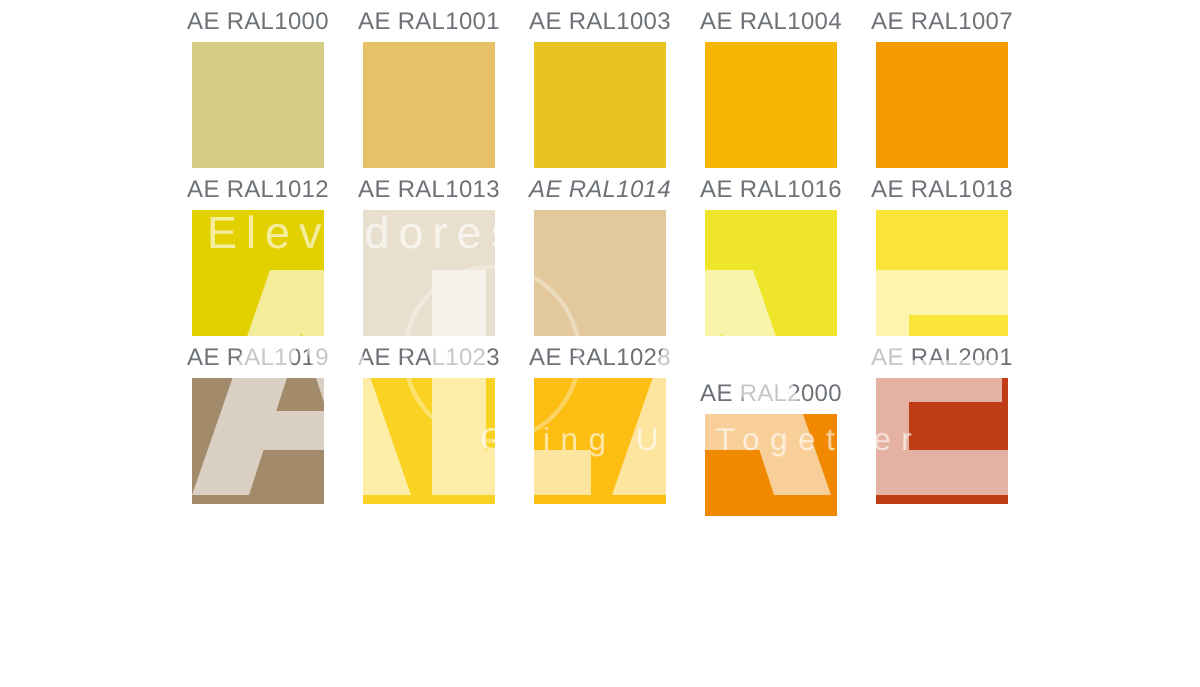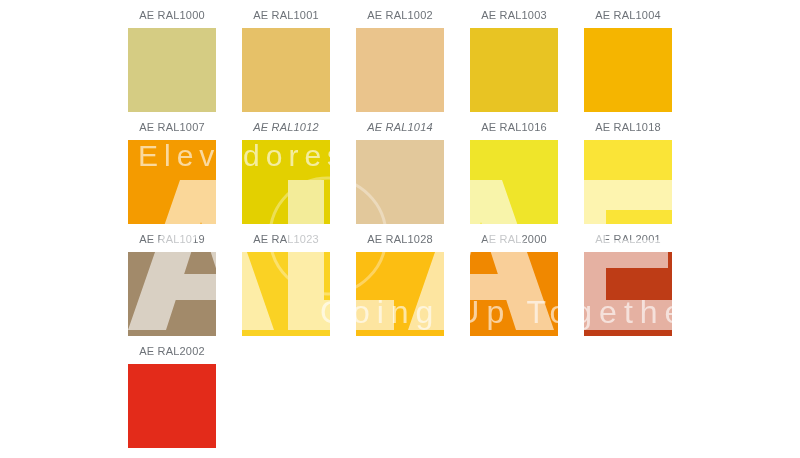--- a/index.html
+++ b/index.html
@@ -32,22 +32,22 @@
     white-space: nowrap;
   }
   #wm-top-word {
     left: 138px;
     top: 139px;
     font-size: 30px;
     letter-spacing: 6px;
   }
   #wm-bottom-word {
     left: 320px;
-    top: 294px;
-    font-size: 32px;
+    top: 282px;
+    font-size: 21px;
     letter-spacing: 7px;
   }
   #wm-logo {
     position: absolute;
     left: 118px;
     top: 170px;
     width: 570px;
     height: 165px;
     opacity: 0.60;
   }
@@ -69,21 +69,21 @@
     column-gap: 0px;
     row-gap: 0px;
     z-index: 1;
   }
   .swatch-cell {
     display: flex;
     flex-direction: column;
     align-items: center;
   }
   .swatch-label {
-    font-size: 11px;
+    font-size: 16px;
     color: #6d7278;
     letter-spacing: 0.2px;
     margin-bottom: 6px;
     height: 14px;
     line-height: 14px;
     white-space: nowrap;
   }
   .swatch-chip {
     width: 88px;
     height: 84px;
@@ -95,38 +95,38 @@
 <div id="swatch-grid">
     <div class="swatch-cell">
       <div class="swatch-label" style="color: rgb(109, 114, 120);">AE RAL1000</div>
       <div class="swatch-chip" style="background: rgb(213, 204, 131);"></div>
     </div>
     <div class="swatch-cell">
       <div class="swatch-label" style="color: rgb(109, 114, 120);">AE RAL1001</div>
       <div class="swatch-chip" style="background: rgb(230, 193, 104);"></div>
     </div>
     <div class="swatch-cell">
-      <div class="swatch-label" style="color: rgb(109, 114, 120);">AE RAL1002</div>
-      <div class="swatch-chip" style="background: rgb(234, 196, 140);"></div>
-    </div>
-    <div class="swatch-cell">
       <div class="swatch-label" style="color: rgb(109, 114, 120);">AE RAL1003</div>
       <div class="swatch-chip" style="background: rgb(232, 196, 35);"></div>
     </div>
     <div class="swatch-cell">
       <div class="swatch-label" style="color: rgb(109, 114, 120);">AE RAL1004</div>
       <div class="swatch-chip" style="background: rgb(245, 181, 0);"></div>
     </div>
     <div class="swatch-cell">
       <div class="swatch-label" style="color: rgb(109, 114, 120);">AE RAL1007</div>
       <div class="swatch-chip" style="background: rgb(244, 155, 0);"></div>
     </div>
     <div class="swatch-cell">
-      <div class="swatch-label" style="color: rgb(109, 114, 120); font-style: italic;">AE RAL1012</div>
+      <div class="swatch-label" style="color: rgb(109, 114, 120);">AE RAL1012</div>
       <div class="swatch-chip" style="background: rgb(227, 208, 0);"></div>
+    </div>
+    <div class="swatch-cell">
+      <div class="swatch-label" style="color: rgb(109, 114, 120);">AE RAL1013</div>
+      <div class="swatch-chip" style="background: rgb(232, 223, 206);"></div>
     </div>
     <div class="swatch-cell">
       <div class="swatch-label" style="color: rgb(109, 114, 120); font-style: italic;">AE RAL1014</div>
       <div class="swatch-chip" style="background: rgb(226, 200, 155);"></div>
     </div>
     <div class="swatch-cell">
       <div class="swatch-label" style="color: rgb(109, 114, 120);">AE RAL1016</div>
       <div class="swatch-chip" style="background: rgb(239, 229, 42);"></div>
     </div>
     <div class="swatch-cell">
@@ -139,30 +139,26 @@
     </div>
     <div class="swatch-cell">
       <div class="swatch-label" style="color: rgb(109, 114, 120);">AE RAL1023</div>
       <div class="swatch-chip" style="background: rgb(250, 210, 36);"></div>
     </div>
     <div class="swatch-cell">
       <div class="swatch-label" style="color: rgb(109, 114, 120);">AE RAL1028</div>
       <div class="swatch-chip" style="background: rgb(252, 190, 18);"></div>
     </div>
     <div class="swatch-cell">
-      <div class="swatch-label" style="color: rgb(109, 114, 120);">AE RAL2000</div>
+      <div class="swatch-label" style="color: rgb(109, 114, 120); margin-top: 24px;">AE RAL2000</div>
       <div class="swatch-chip" style="background: rgb(240, 136, 0);"></div>
     </div>
     <div class="swatch-cell">
       <div class="swatch-label" style="color: rgb(109, 114, 120);">AE RAL2001</div>
       <div class="swatch-chip" style="background: rgb(190, 60, 22);"></div>
-    </div>
-    <div class="swatch-cell">
-      <div class="swatch-label" style="color: rgb(109, 114, 120);">AE RAL2002</div>
-      <div class="swatch-chip" style="background: rgb(227, 43, 26);"></div>
     </div>
   </div>
 
 <div id="watermark-layer">
   <div id="wm-logo">
     <svg viewBox="0 0 570 165" xmlns="http://www.w3.org/2000/svg">
       <g fill="#ffffff">
         <path d="M10 160 L62 10 L104 10 L156 160 L118 160 L83 52 L48 160 Z"></path>
         <rect x="50" y="104" width="66" height="26"></rect>
         <path d="M170 10 L206 10 L206 130 L276 130 L276 160 L170 160 Z"></path>

